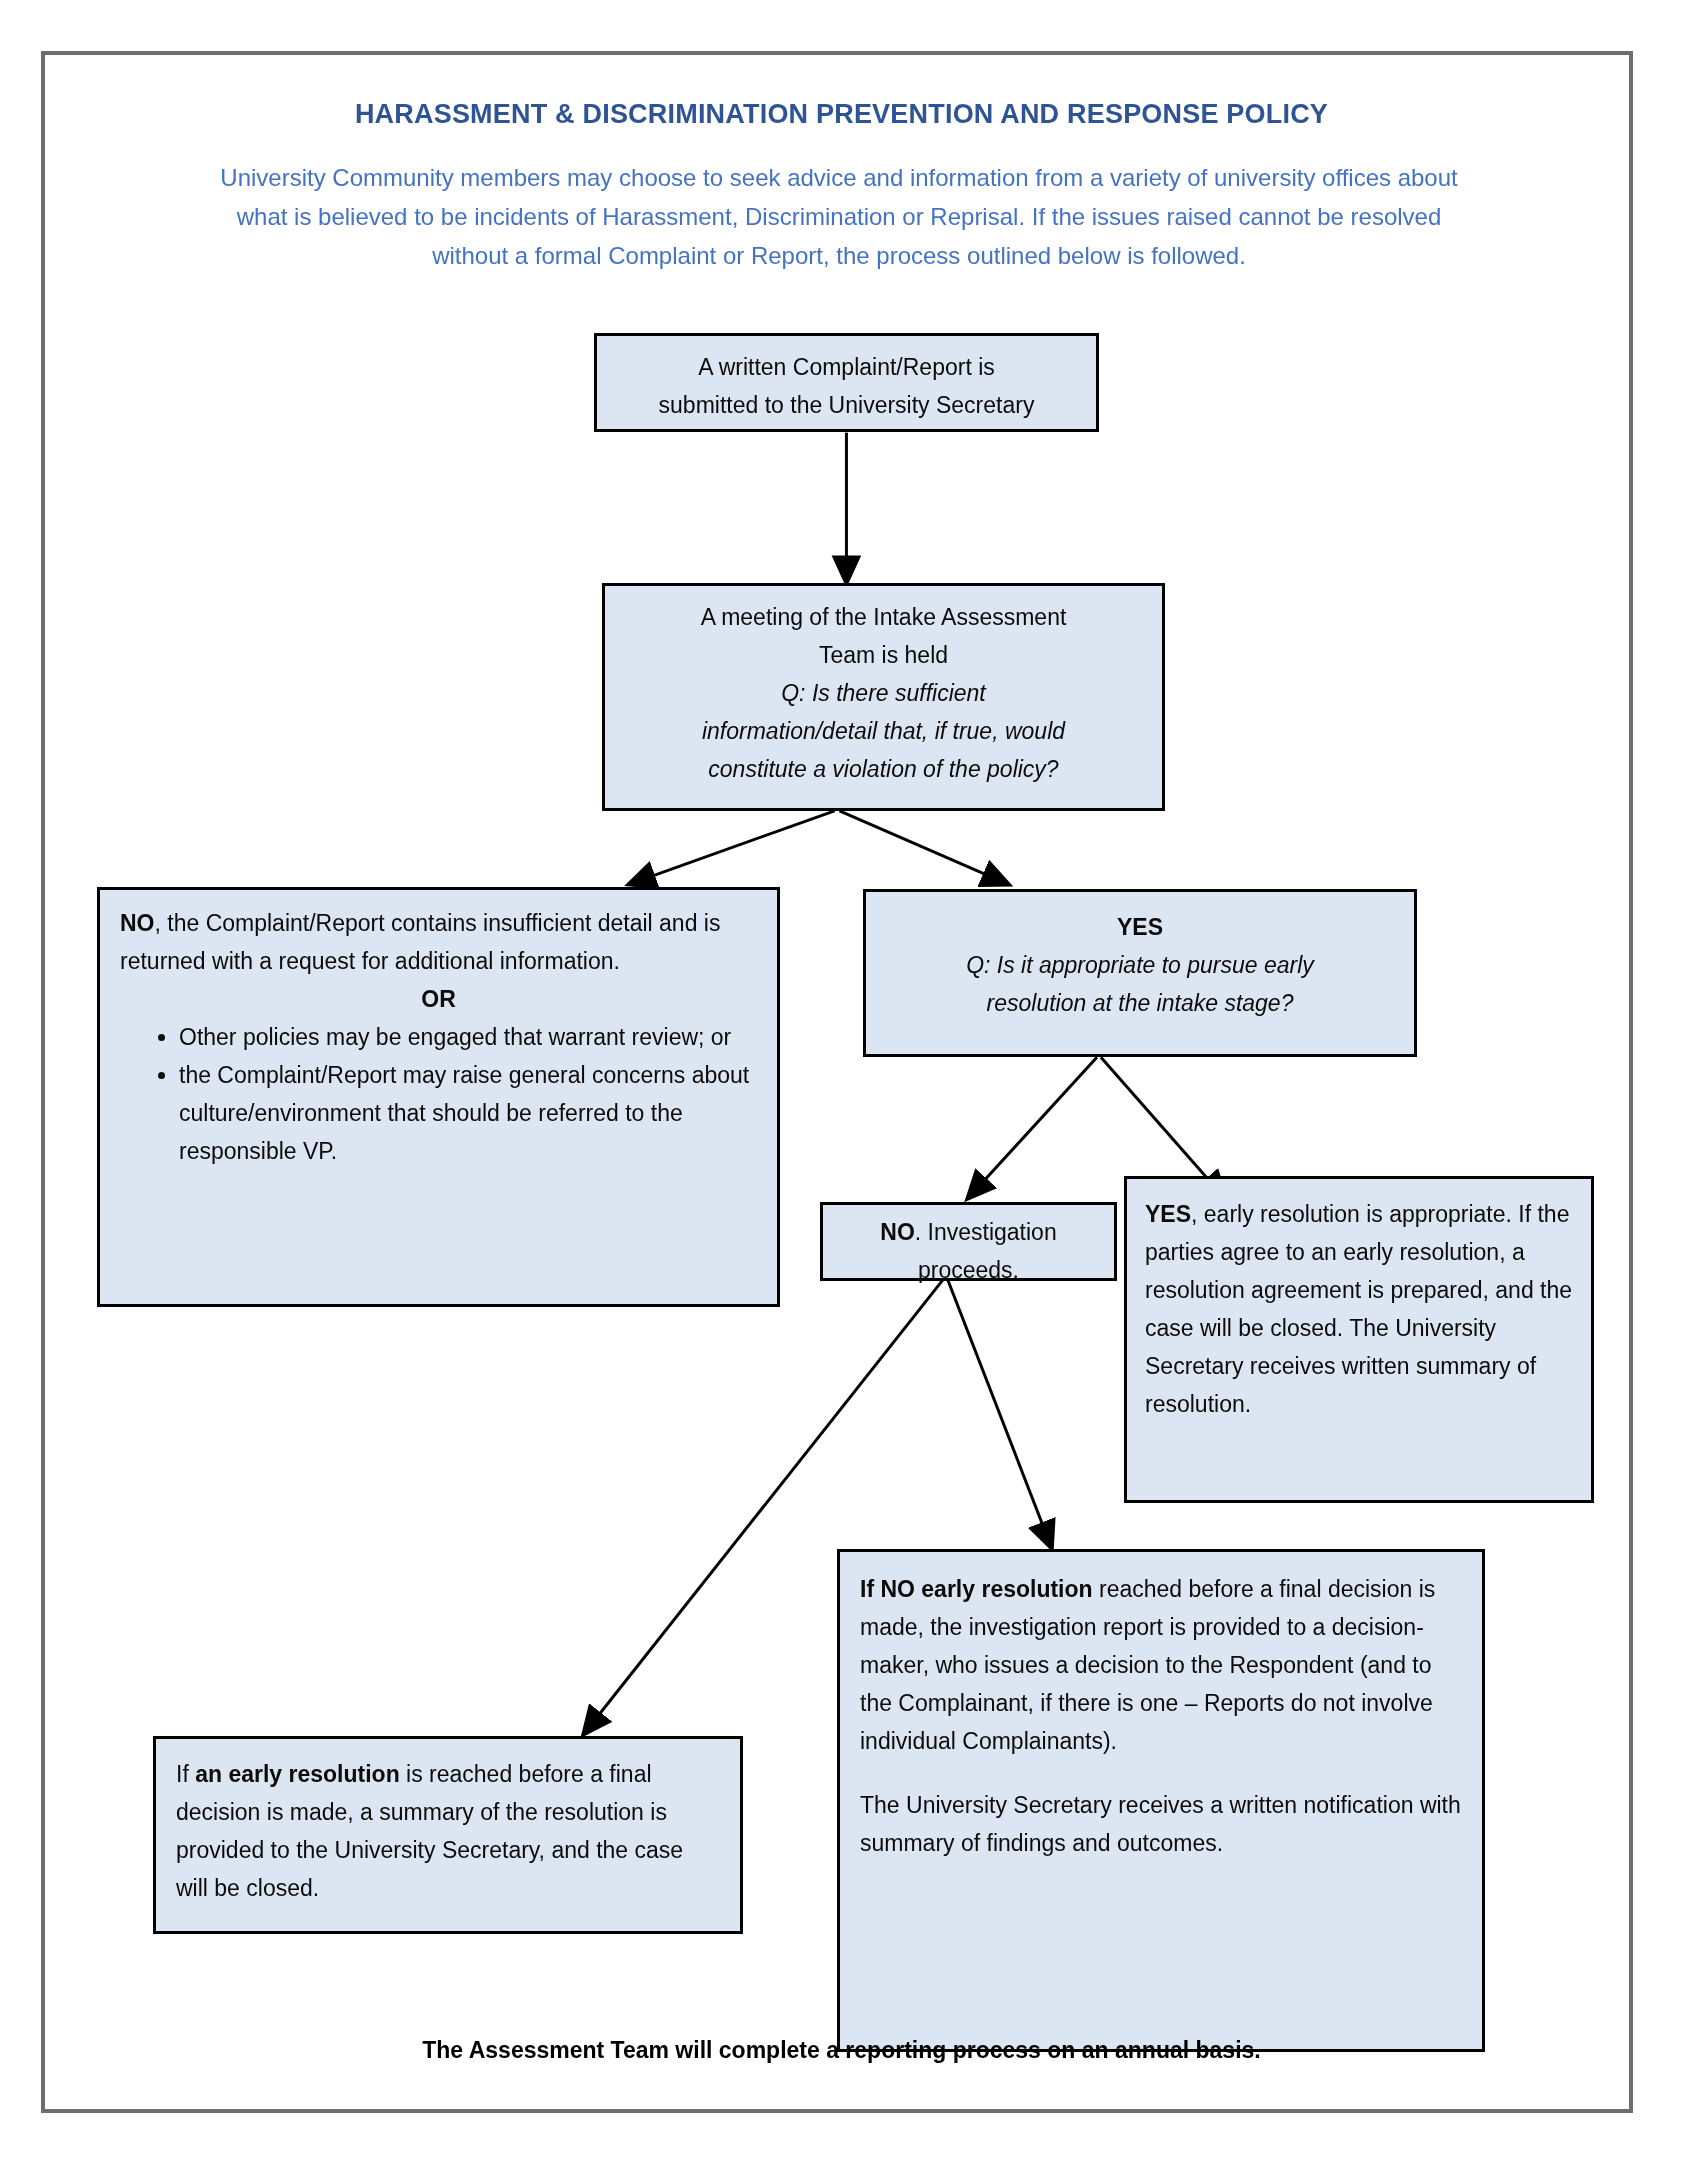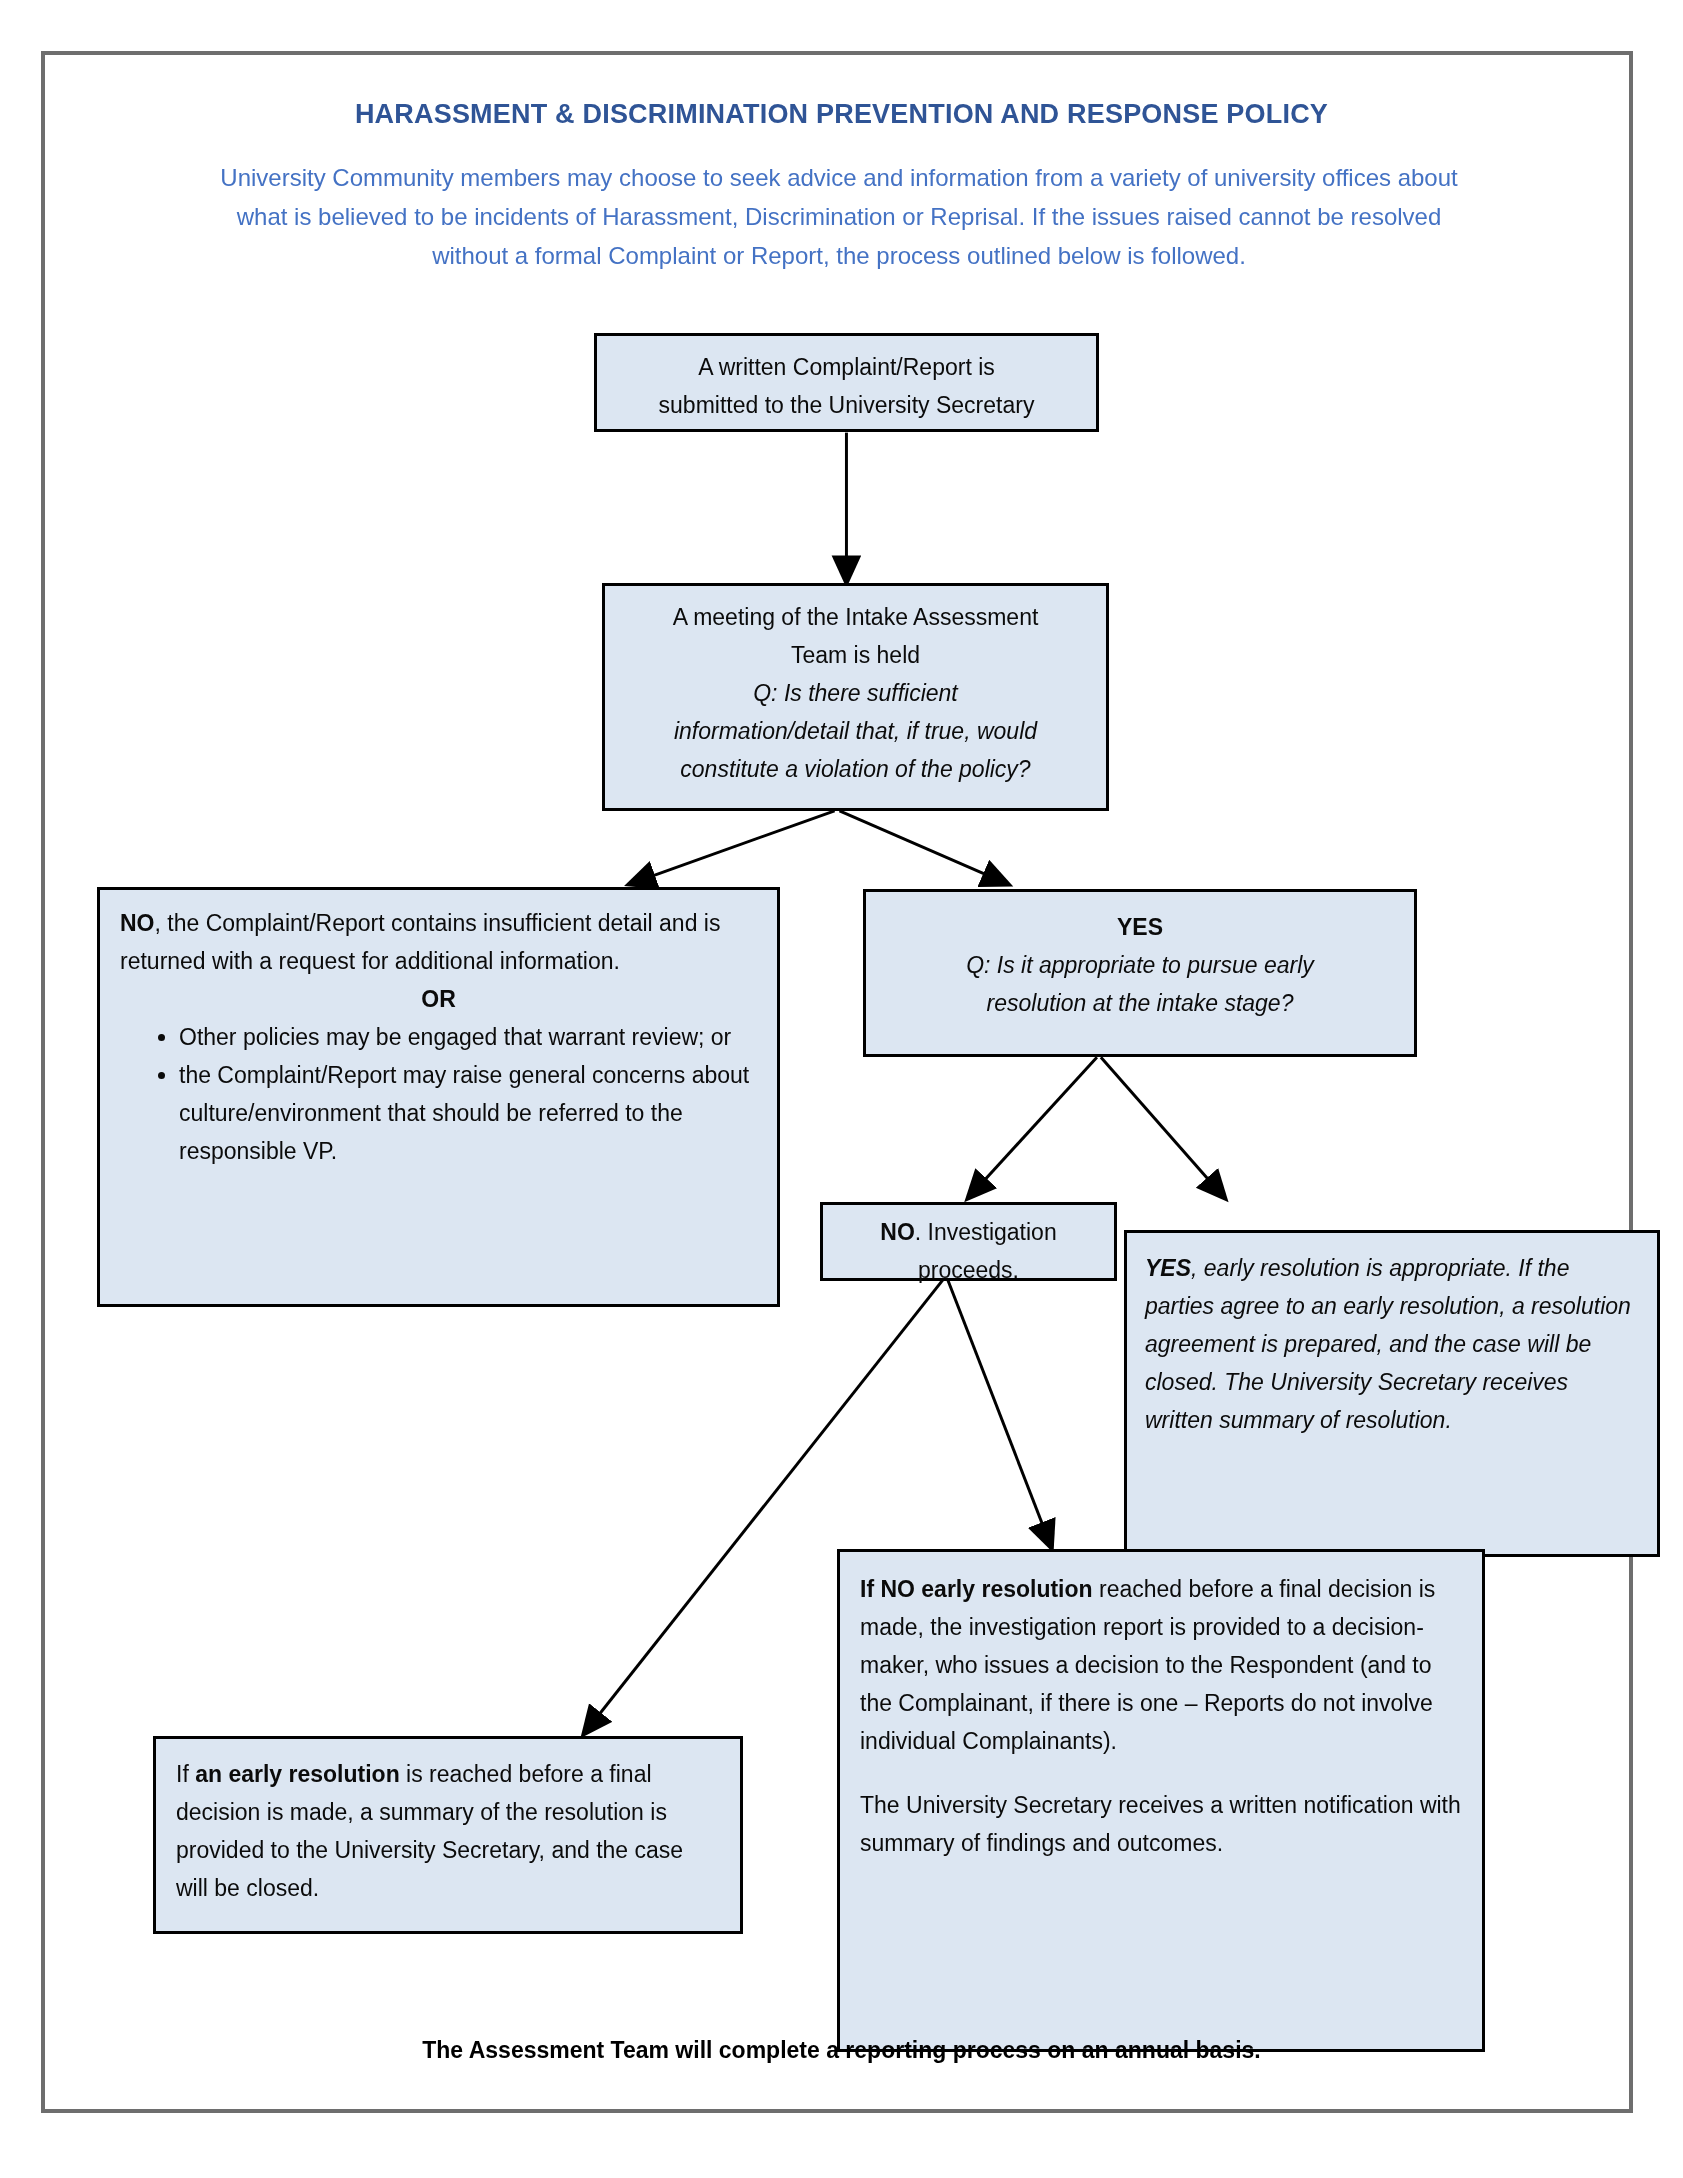--- a/index.html
+++ b/index.html
@@ -128,21 +128,21 @@
     <line x1="957" y1="1292" x2="1062" y2="1563" stroke="#000" stroke-width="3" marker-end="url(#ah)"></line>
   </svg>
 
   <div class="node" style="left:594px; top:333px; width:505px; height:99px;">
     <div class="pad ctr">
       <div>A written Complaint/Report is</div>
       <div>submitted to the University Secretary</div>
     </div>
   </div>
 
-  <div class="node" style="left:602px; top:583px; width:507px; height:228px;">
+  <div class="node" style="left:602px; top:583px; width:563px; height:228px;">
     <div class="pad ctr">
       <div>A meeting of the Intake Assessment</div>
       <div>Team is held</div>
       <div class="ital">Q: Is there sufficient</div>
       <div class="ital">information/detail that, if true, would</div>
       <div class="ital">constitute a violation of the policy?</div>
     </div>
   </div>
 
   <div class="node" style="left:97px; top:887px; width:683px; height:420px;">
@@ -168,21 +168,21 @@
 
   <div class="node" style="left:820px; top:1202px; width:297px; height:79px;">
     <div class="pad ctr" style="padding:8px 10px;">
       <div>
         <span class="bold">NO</span><span>. Investigation</span>
       </div>
       <div>proceeds.</div>
     </div>
   </div>
 
-  <div class="node" style="left:1124px; top:1230px; width:536px; height:327px;font-style:italic;">
+  <div class="node" style="left:1124px; top:1176px; width:470px; height:327px;">
     <div class="pad lft" style="padding:16px 18px;">
       <div>
         <span class="bold">YES</span><span>, early resolution is appropriate.  If the parties agree to an early resolution, a resolution agreement is prepared, and the case will be closed. The University Secretary receives written summary of resolution.</span>
       </div>
     </div>
   </div>
 
   <div class="node" style="left:837px; top:1549px; width:648px; height:503px;">
     <div class="pad lft" style="padding:18px 20px;">
       <p class="blk">

